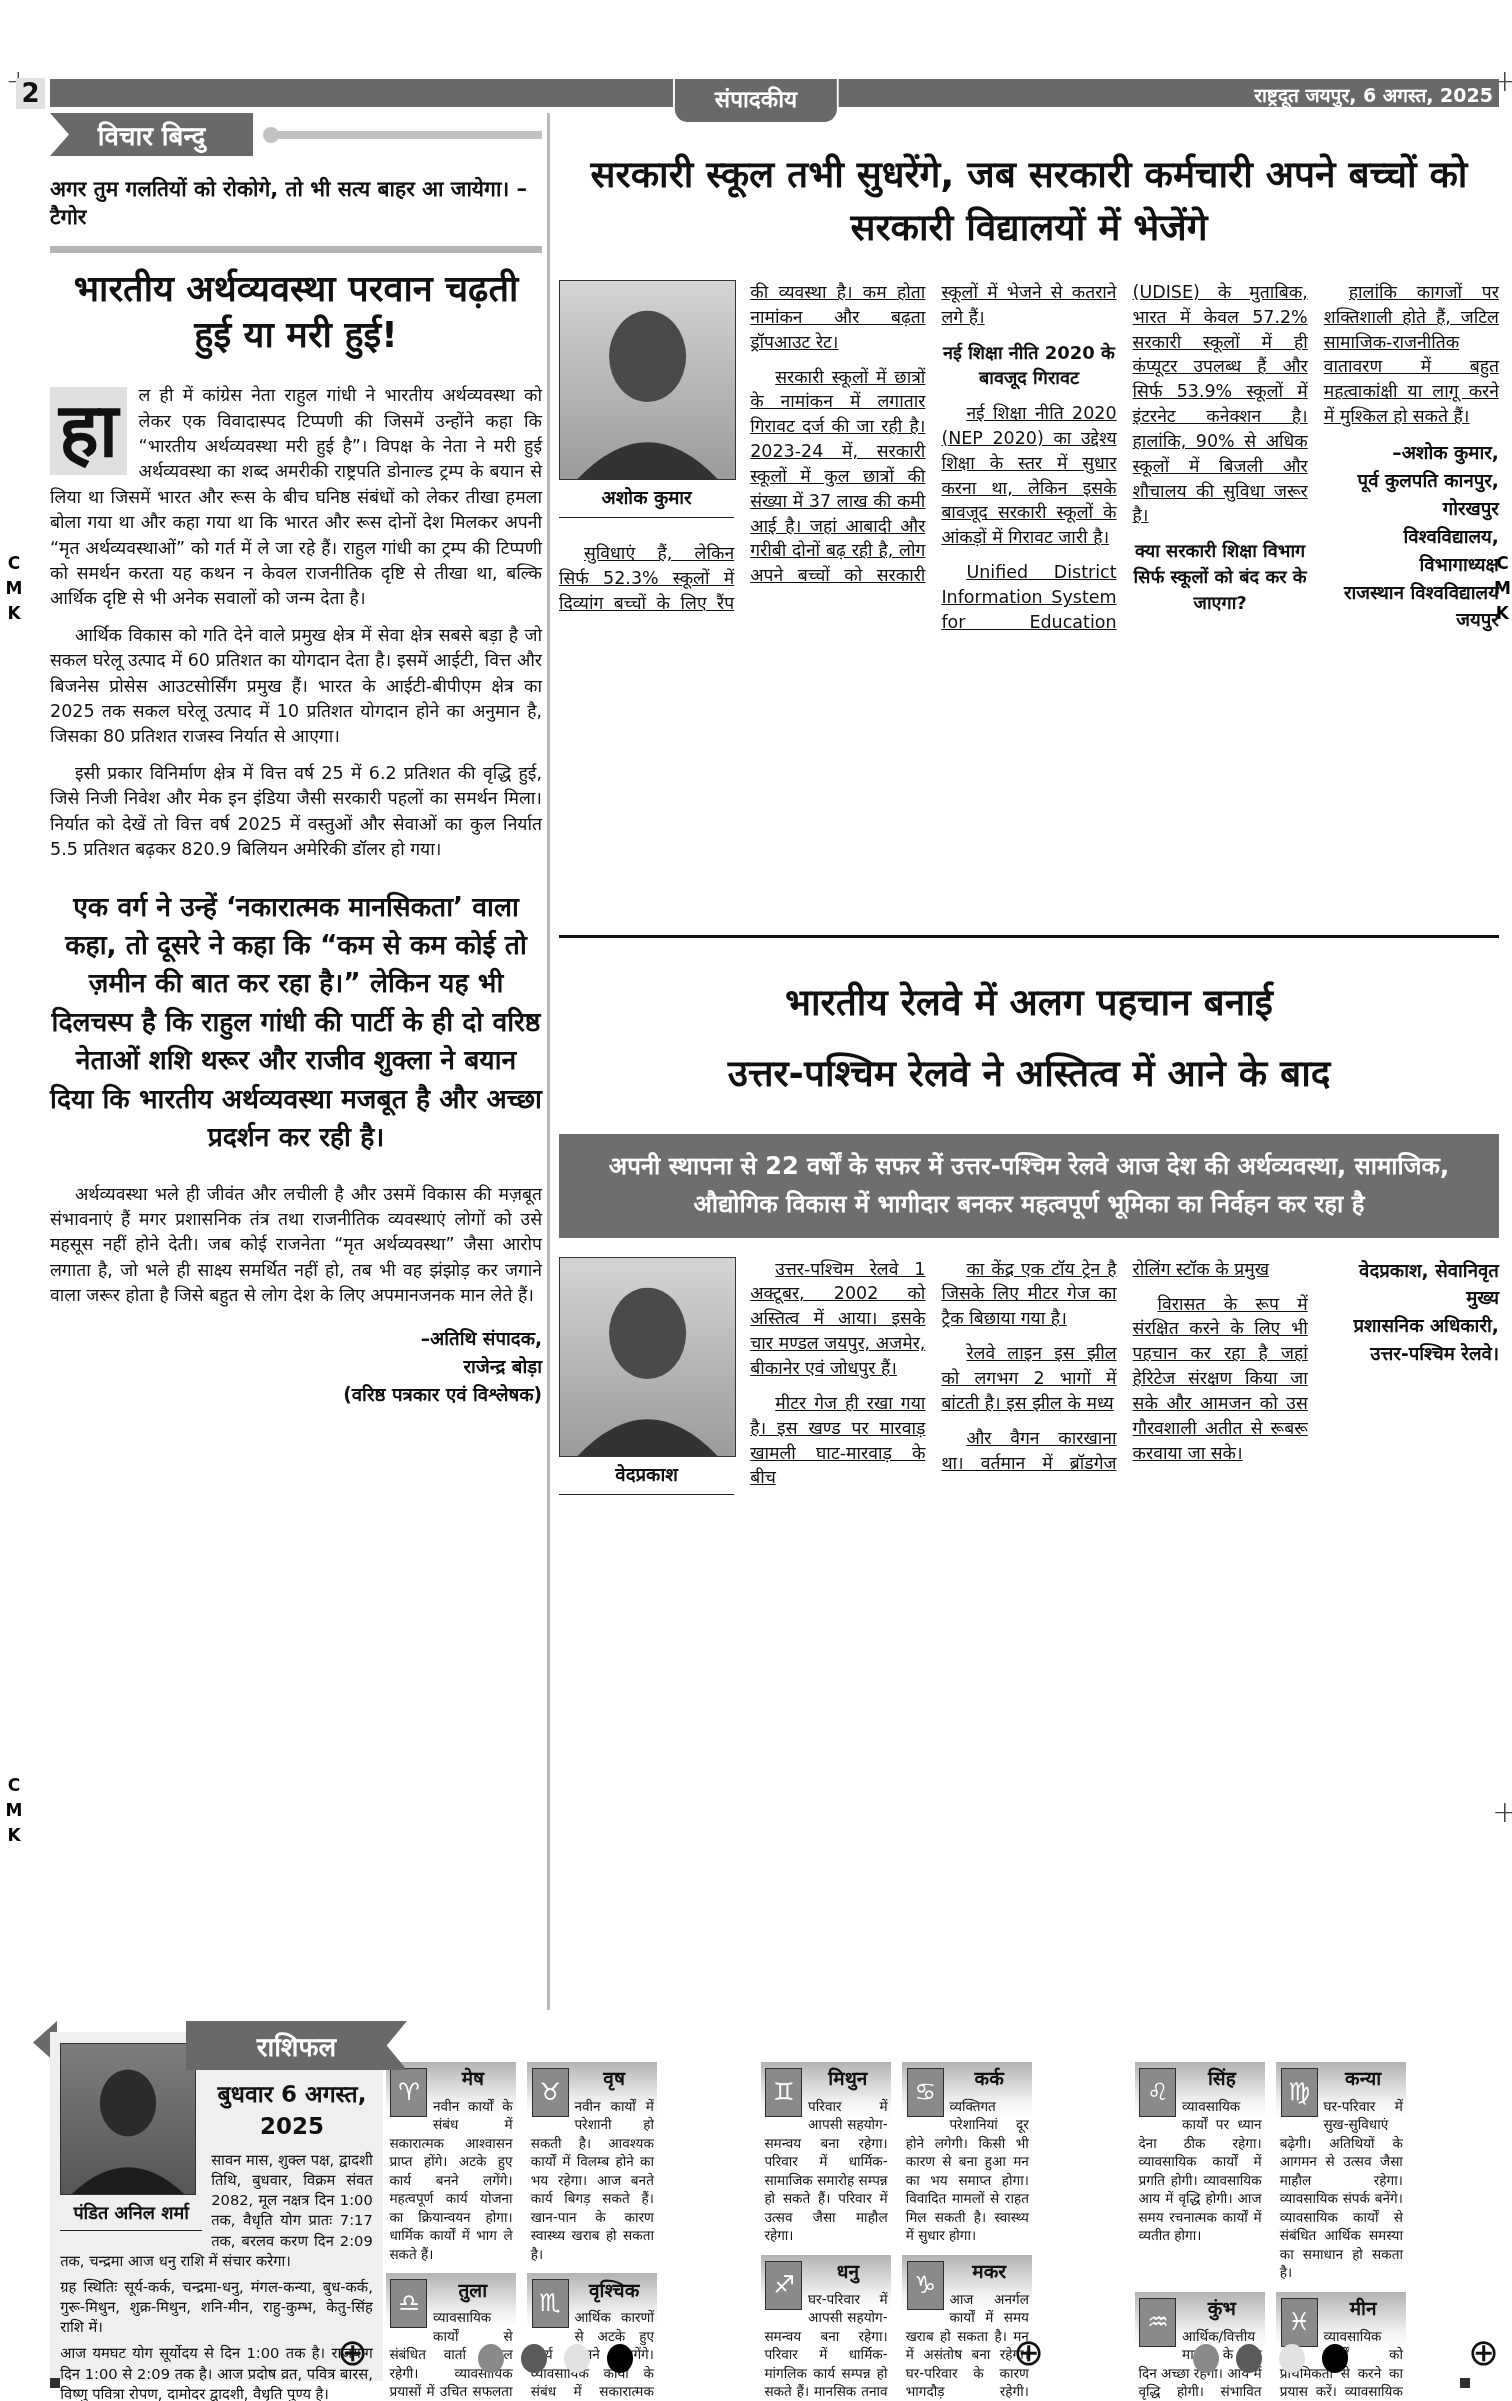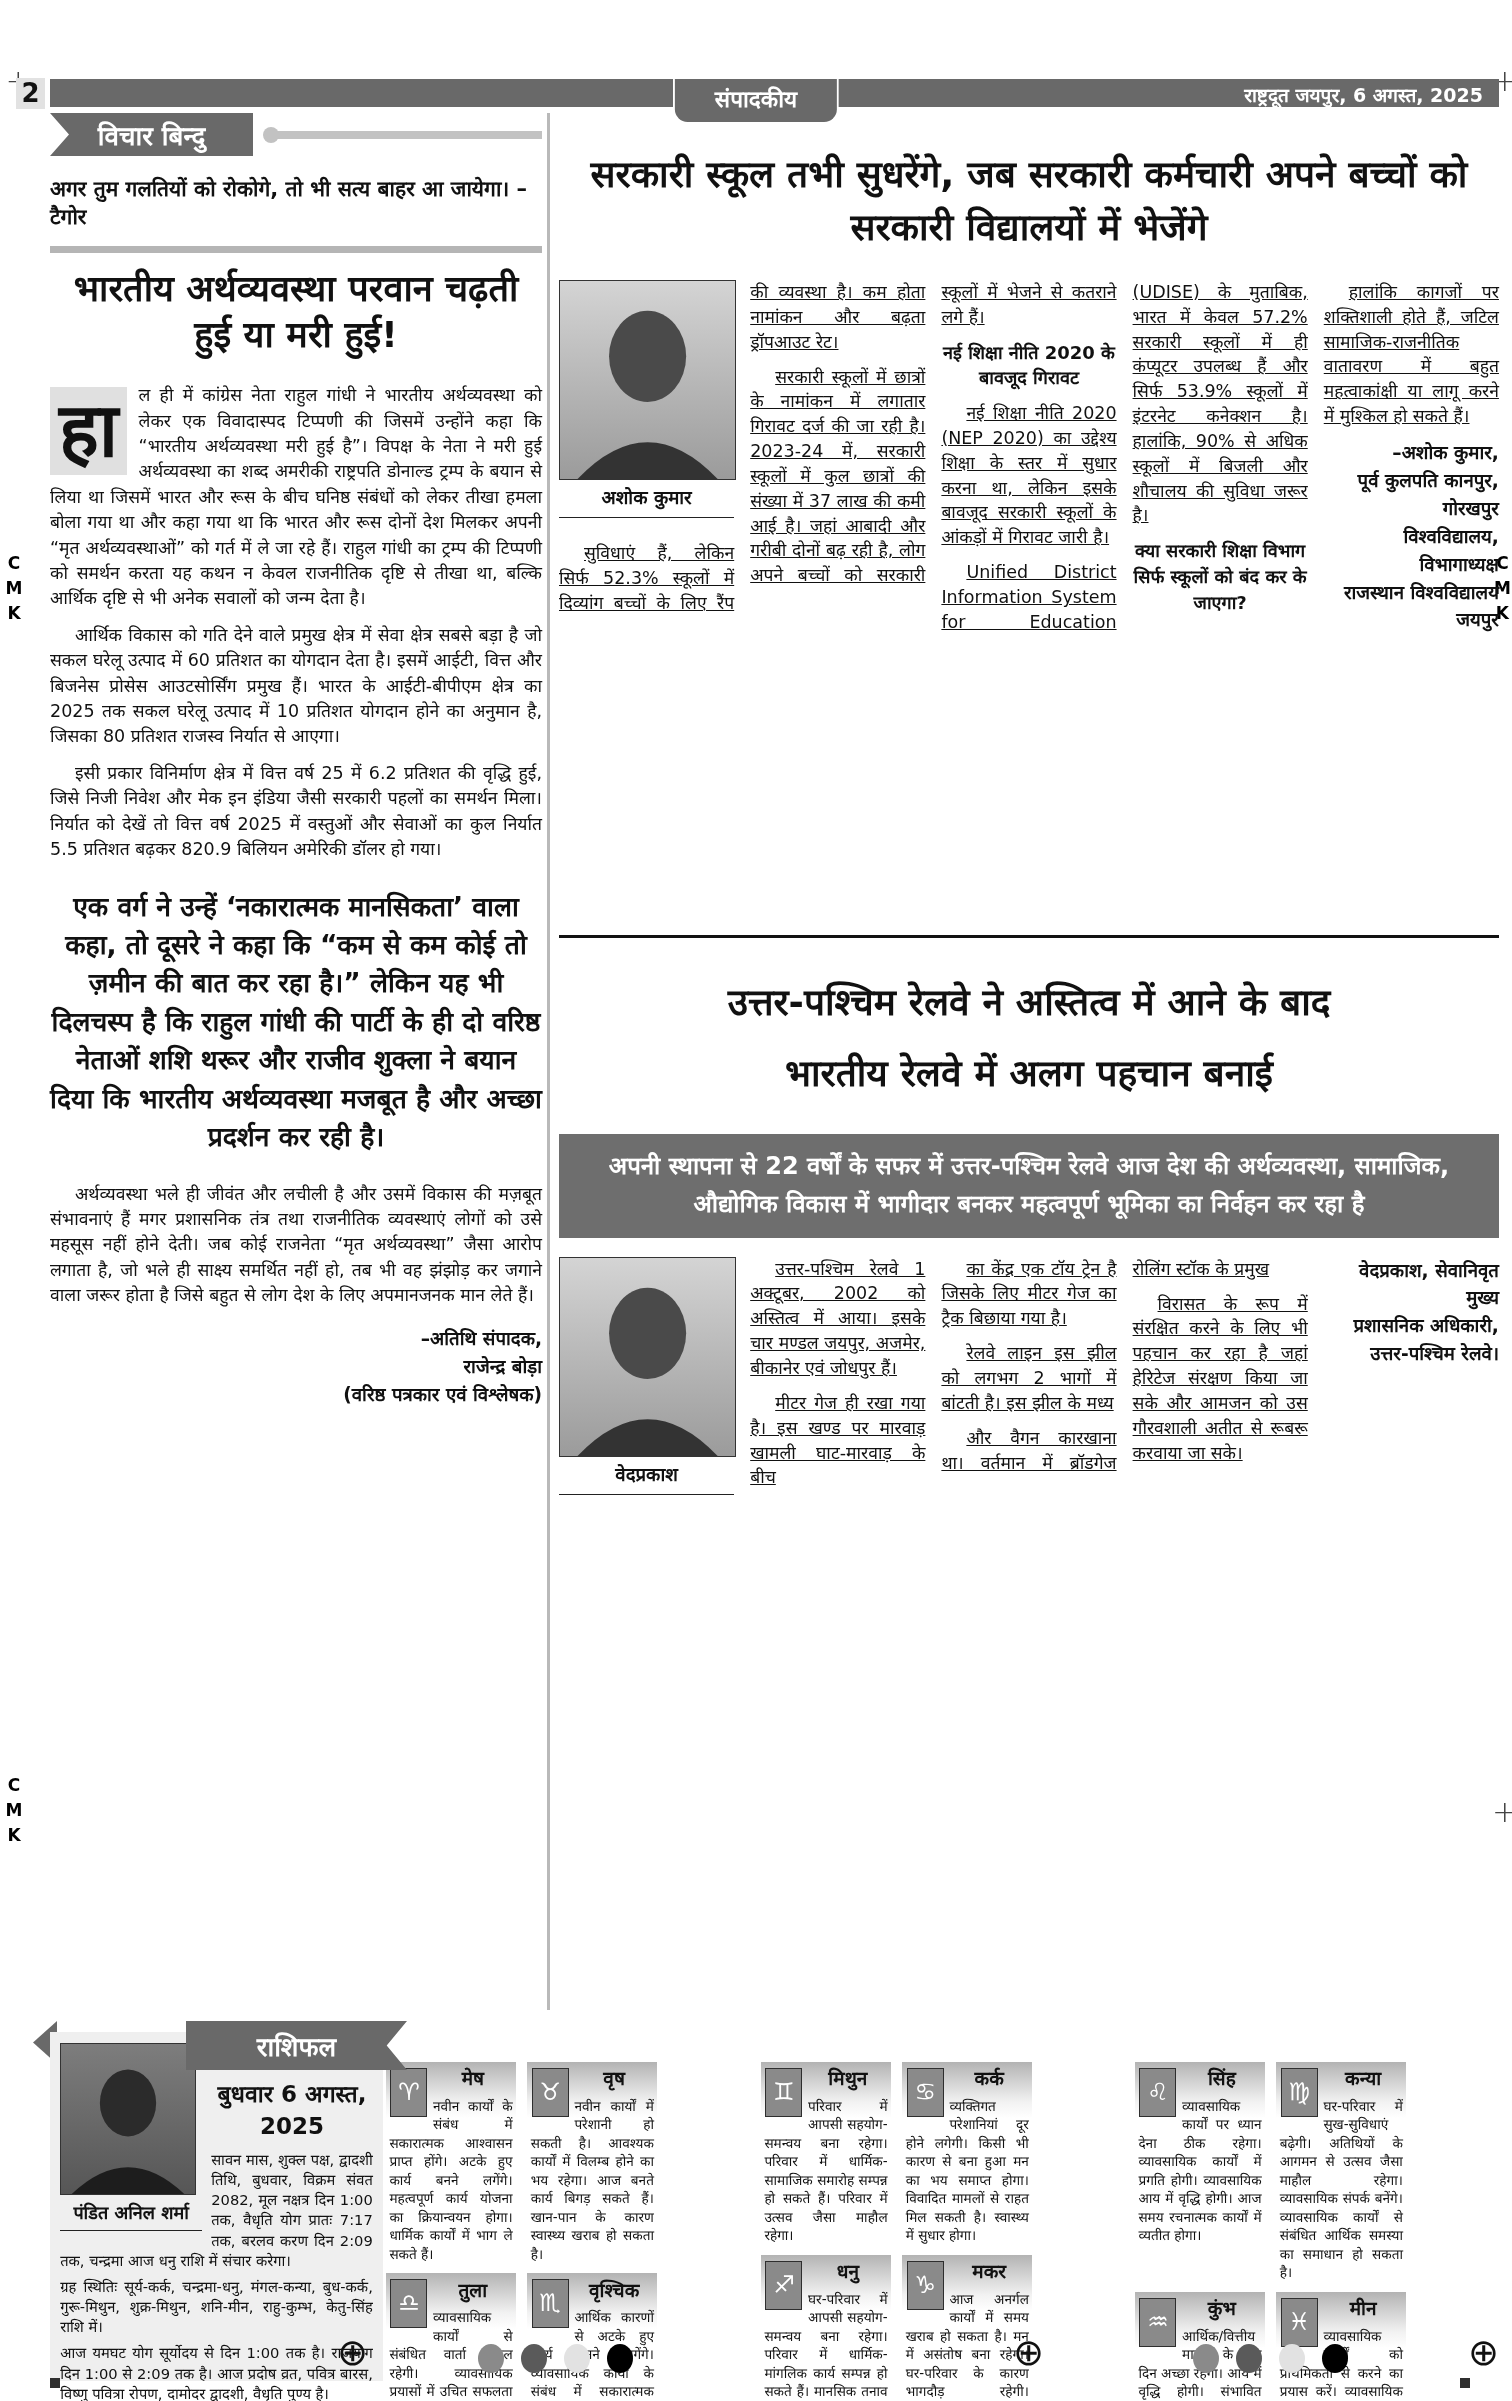--- a/index.html
+++ b/index.html
@@ -14,21 +14,21 @@
   .regdots{position:absolute;display:flex;gap:17px;}
   .regdots .dot{width:26px;height:29px;border-radius:50%;display:inline-block;}
 
   
   .pageno{position:absolute;left:16px;top:78px;width:29px;height:30.5px;background:#e2e2e2;
           font-size:26px;font-weight:bold;text-align:center;line-height:30.5px;}
   .topbar{position:absolute;left:50px;top:79px;width:1449px;height:28px;background:#696969;}
   .section-tab{position:absolute;left:50%;transform:translateX(-50%);top:79px;height:43px;
           background:#696969;color:#fff;font-size:22.6px;font-weight:bold;line-height:40px;
           padding:0 40px;border:2.3px solid #fff;border-top:none;border-radius:0 0 14.7px 14.7px;z-index:2;}
-  .masthead-right{position:absolute;right:29px;top:82px;color:#fff;font-size:19px;font-weight:bold;z-index:3;}
+  .masthead-right{position:absolute;right:19px;top:82px;color:#fff;font-size:19px;font-weight:bold;z-index:3;}
 
   
   .col-left{position:absolute;left:50px;top:113px;width:492px;}
   .ribbon-row{display:flex;align-items:center;gap:8px;}
   .ribbon{width:203px;height:43px;background:#696969;color:#fff;font-size:26px;font-weight:bold;
           display:flex;align-items:center;justify-content:center;
           clip-path:polygon(0 0,100% 0,100% 100%,0 100%,19px 50%);}
   .ribbon-line{flex:1;height:8px;background:#c2c2c2;margin-left:8px;position:relative;}
   .ribbon-line::before{content:"";position:absolute;left:-5.6px;top:-4px;width:16px;height:16px;border-radius:50%;background:#c2c2c2;}
   .thought-quote{margin-top:19px;font-size:21px;font-weight:bold;line-height:1.35;}
@@ -175,22 +175,22 @@
       <div>–अशोक कुमार,</div>
           <div>पूर्व कुलपति कानपुर, गोरखपुर</div>
           <div>विश्वविद्यालय, विभागाध्यक्ष</div>
           <div>राजस्थान विश्वविद्यालय जयपुर</div>
         </div>
     </div>
   </section>
 
   <section class="art art-rail">
     <h1 class="headline-rail">
+      <div>भारतीय रेलवे में अलग पहचान बनाई</div>
       <div>उत्तर-पश्चिम रेलवे ने अस्तित्व में आने के बाद</div>
-      <div>भारतीय रेलवे में अलग पहचान बनाई</div>
     </h1>
     <div class="standfirst">अपनी स्थापना से 22 वर्षों के सफर में उत्तर-पश्चिम रेलवे आज देश की अर्थव्यवस्था, सामाजिक, औद्योगिक विकास में भागीदार बनकर महत्वपूर्ण भूमिका का निर्वहन कर रहा है</div>
     <div class="cols5 cols-rail">
       <figure class="author">
         <div class="photo">
           <svg viewBox="0 0 100 110" preserveAspectRatio="xMidYMax meet">
             <ellipse cx="50" cy="40" rx="22" ry="26" fill="#4a4a4a"></ellipse>
             <path d="M10 110 Q50 68 90 110 Z" fill="#333"></path>
           </svg>
         </div>

